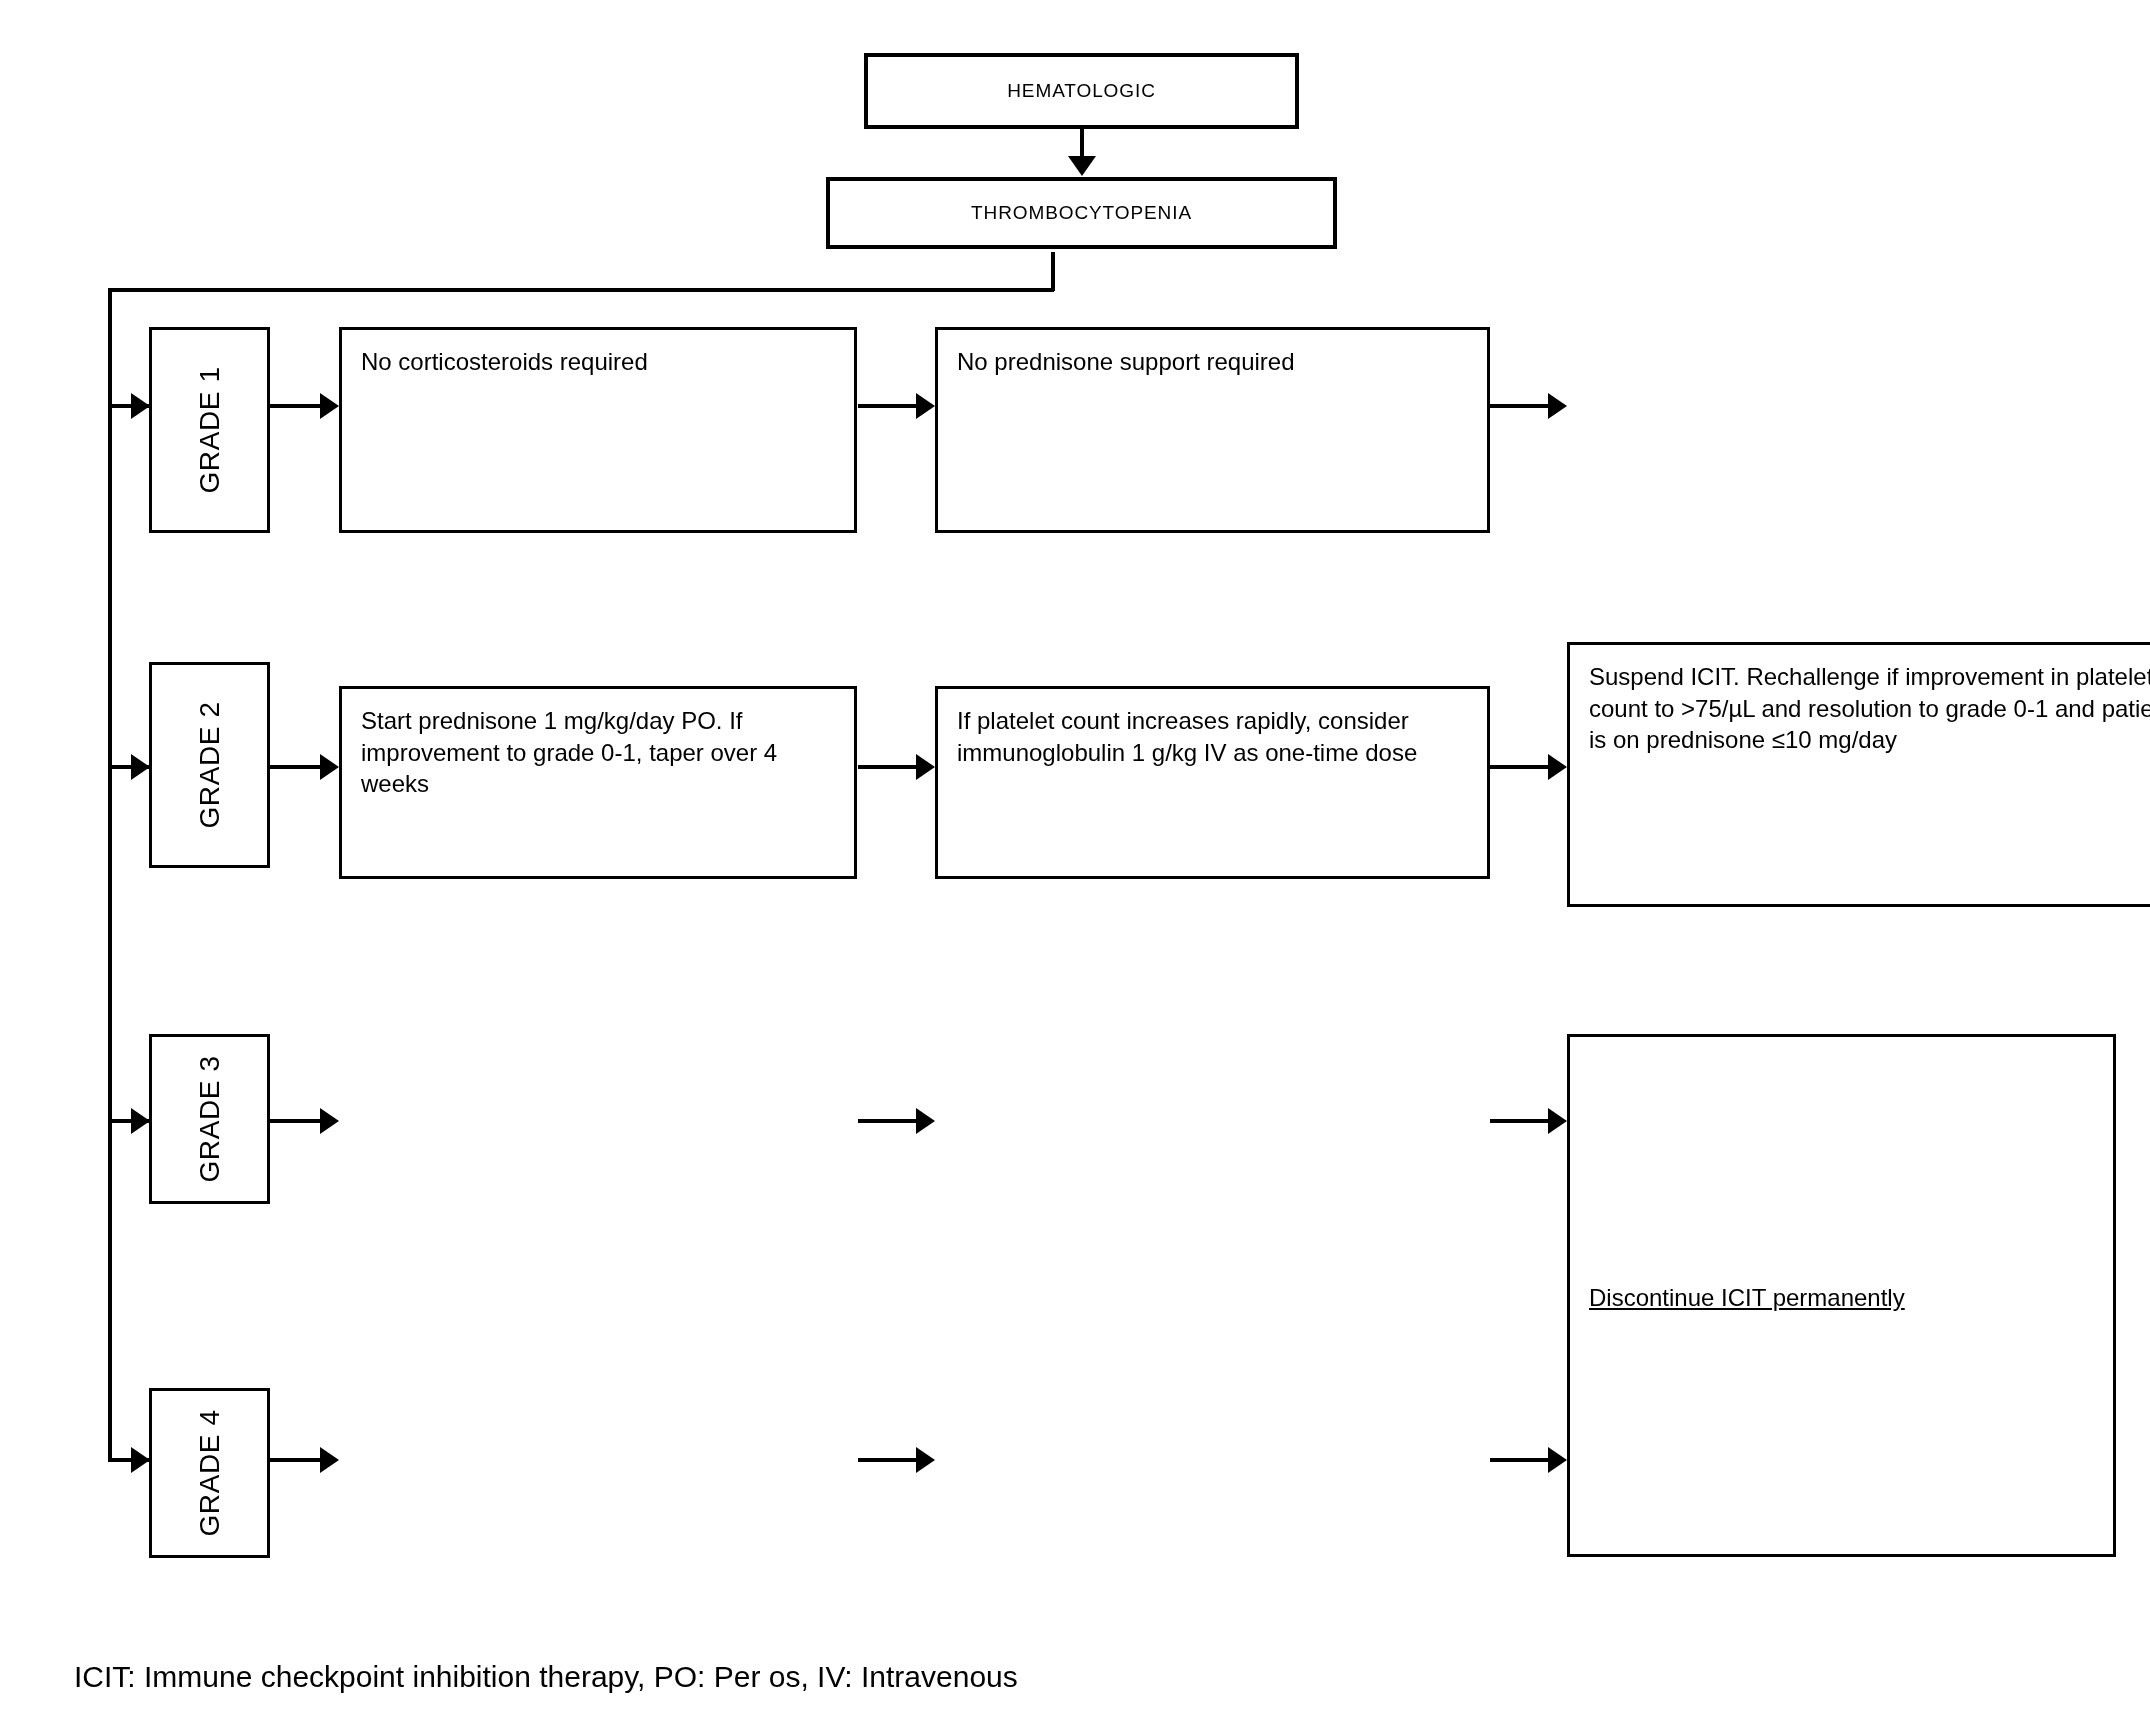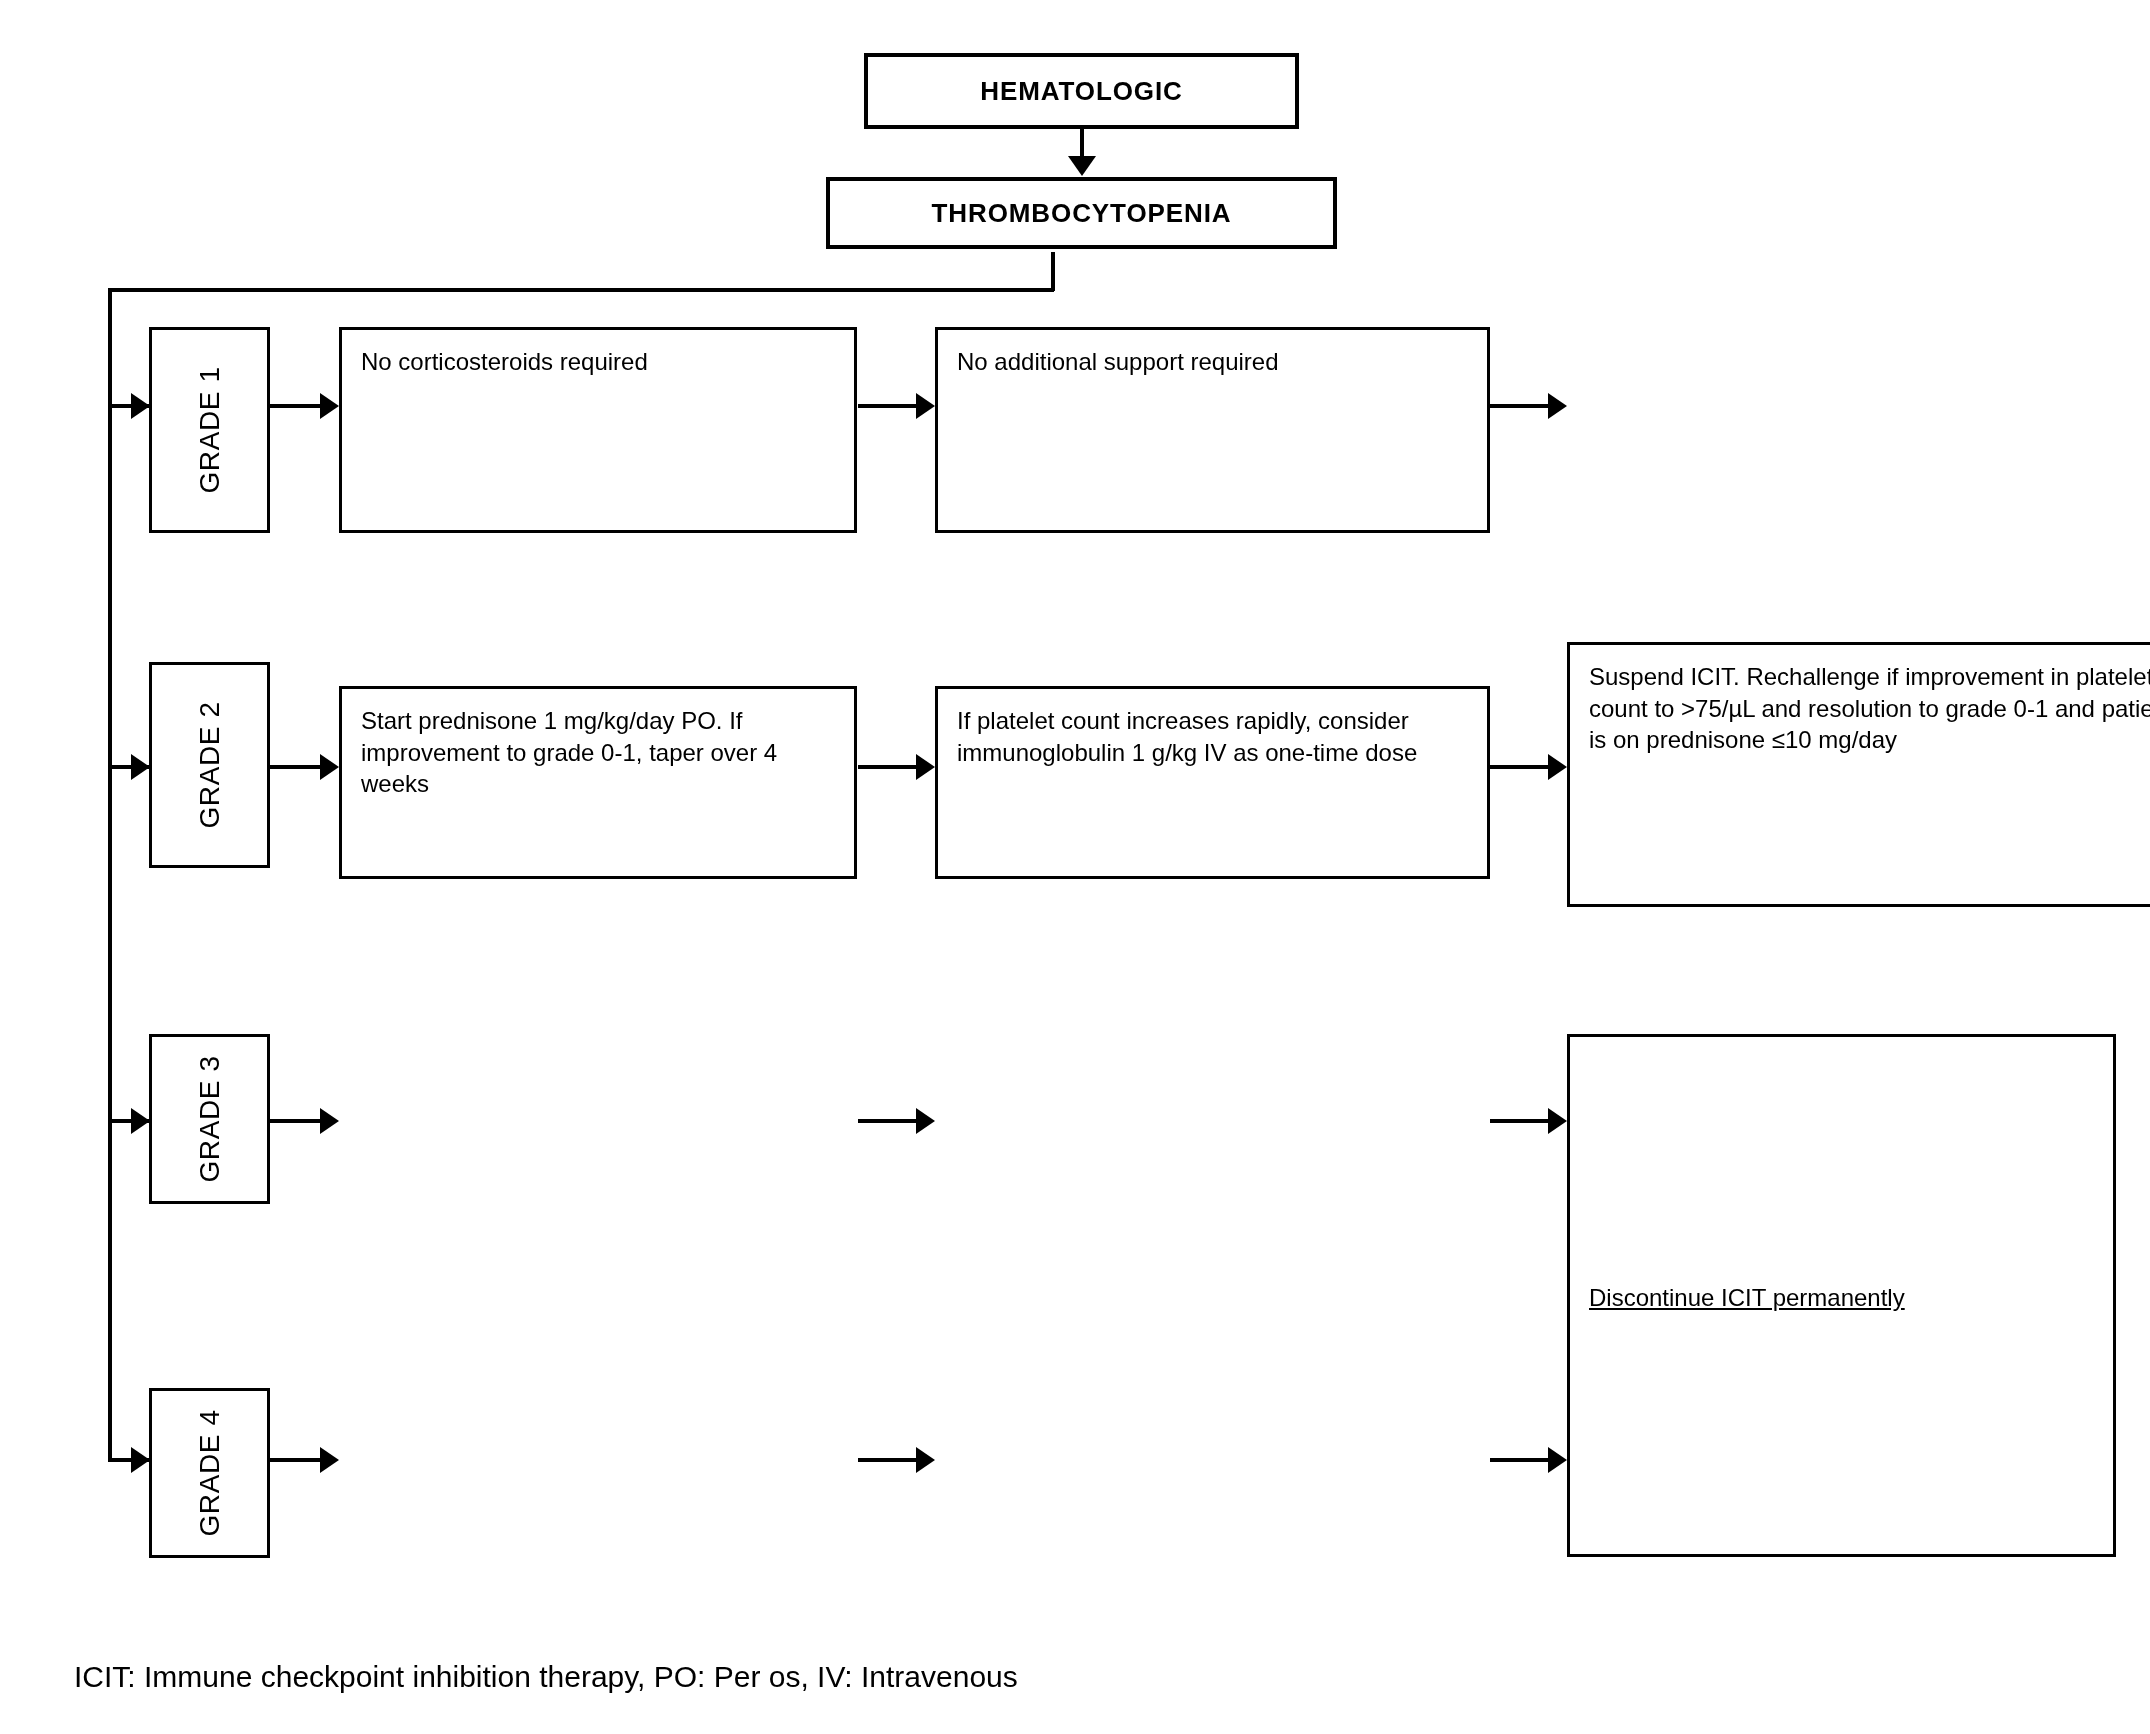--- a/index.html
+++ b/index.html
@@ -27,24 +27,23 @@
     border: 3.8px solid #000000;
     background: #ffffff;
   }
   .box-title {
     border-width: 4.4px;
     display: flex;
     align-items: center;
     justify-content: center;
   }
   .box-title .txt {
-    font-size: 26px;
+    font-size: 19px;
     letter-spacing: 0.9px;
     white-space: nowrap;
-    font-weight: bold;
   }
 
   
   .box-text {
     padding: 16.4px 19px 12.6px 19px;
   }
   .box-text .txt {
     font-size: 24px;
     line-height: 1.30;
     display: block;
@@ -150,21 +149,21 @@
   <div class="arrow-right" style="left:320px; top:393px;"></div>
 
   <div class="box box-text valign-top" style="left:339px; top:327px; width:518px; height:206px;">
     <span class="txt">No corticosteroids required</span>
   </div>
 
   <div class="line-h" style="left:858px; top:404px; width:69px;"></div>
   <div class="arrow-right" style="left:916px; top:393px;"></div>
 
   <div class="box box-text valign-top" style="left:935px; top:327px; width:555px; height:206px;">
-    <span class="txt">No additional support required</span>
+    <span class="txt">No prednisone support required</span>
   </div>
 
   <div class="line-h" style="left:1490px; top:404px; width:69px;"></div>
   <div class="arrow-right" style="left:1548px; top:393px;"></div>
 
 
   <div class="box box-grade" style="left:149px; top:662px; width:121px; height:206px;">
     <span class="txt">GRADE 2</span>
   </div>
 

